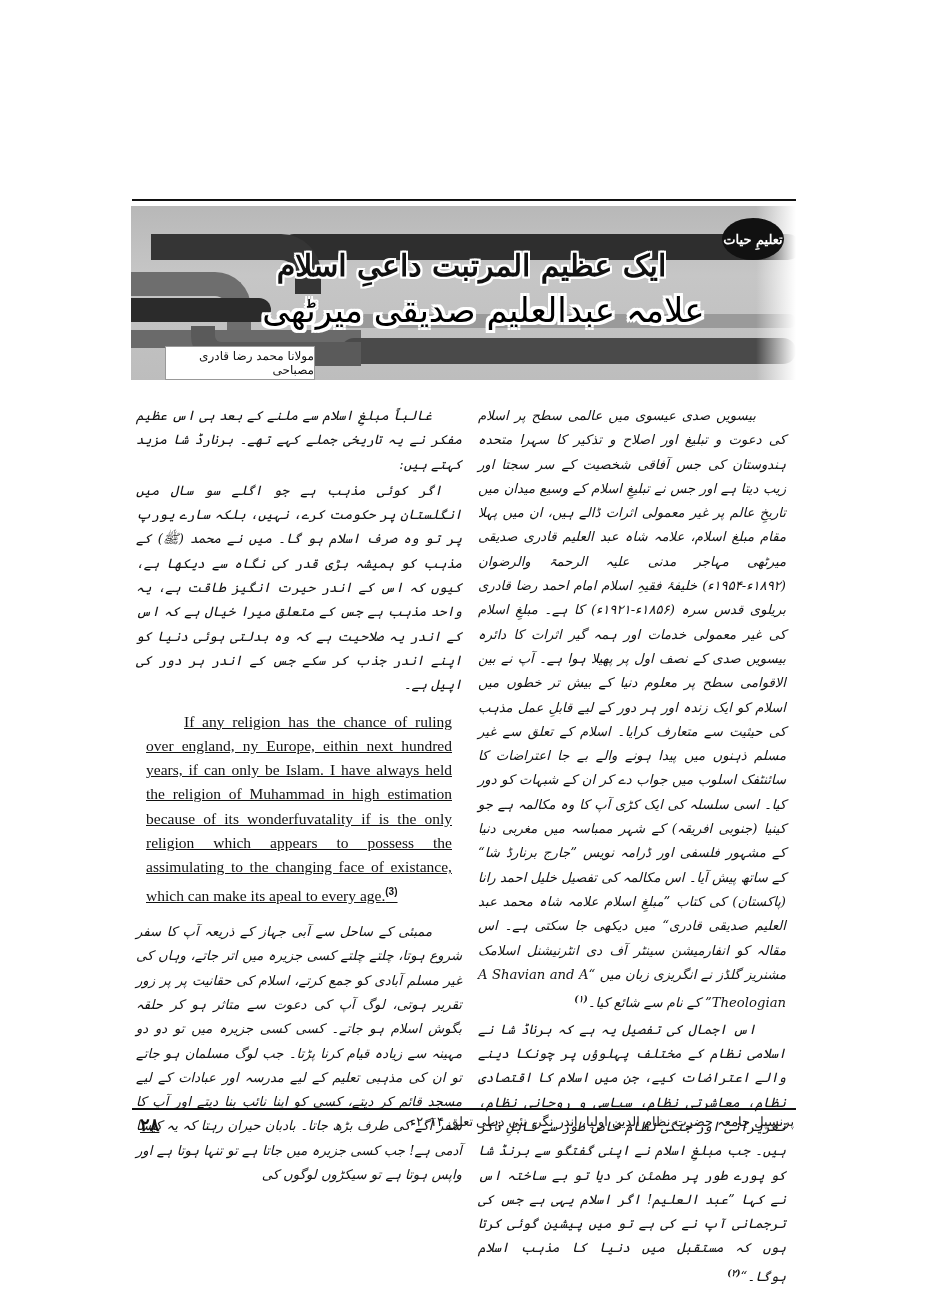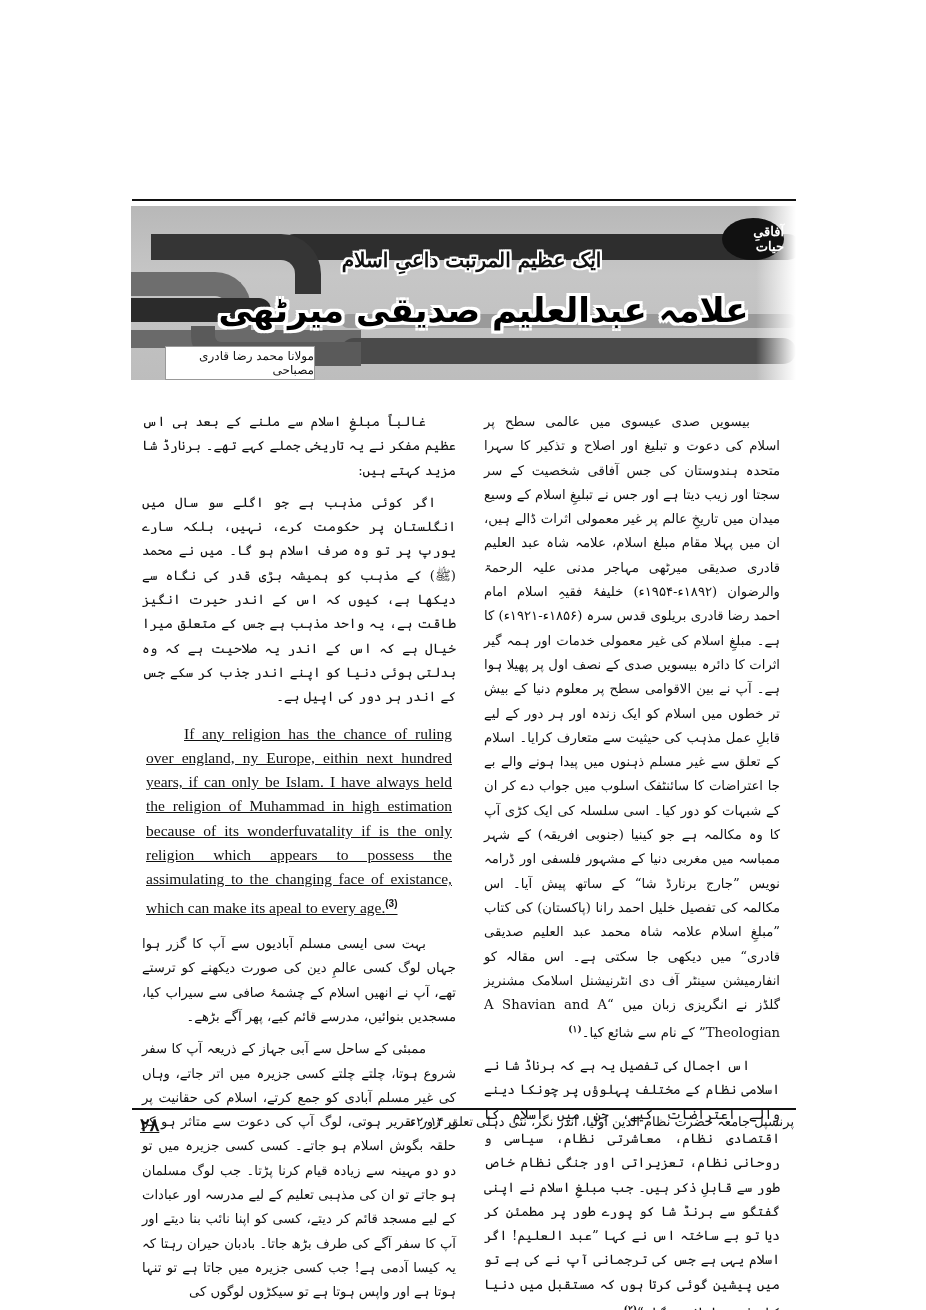--- a/index.html
+++ b/index.html
@@ -111,35 +111,35 @@
     }
     .subtitle {
       position: absolute;
       left: 0;
       right: 0;
       top: 42px;
       text-align: center;
       direction: rtl;
       font-family: "DejaVu Serif", serif;
       font-weight: bold;
-      font-size: 20px;
+      font-size: 30px;
       color: #111;
       text-shadow: 2px 0 0 #fff, -2px 0 0 #fff, 0 2px 0 #fff, 0 -2px 0 #fff, 2px 2px 0 #fff, -2px -2px 0 #fff, 2px -2px 0 #fff, -2px 2px 0 #fff;
       z-index: 3;
       padding-left: 16px;
     }
     .main-title {
       position: absolute;
       left: 0;
       right: 0;
       top: 84px;
       text-align: center;
       direction: rtl;
       font-family: "DejaVu Sans", sans-serif;
-      font-weight: bold;
+      font-weight: normal;
       font-size: 34px;
       color: #000;
       text-shadow: 3px 0 0 #fff, -3px 0 0 #fff, 0 3px 0 #fff, 0 -3px 0 #fff, 3px 3px 0 #fff, -3px -3px 0 #fff, 3px -3px 0 #fff, -3px 3px 0 #fff;
       z-index: 3;
       padding-left: 40px;
     }
     .author-box {
       position: absolute;
       left: 6px;
       top: 140px;
@@ -161,21 +161,21 @@
       position: absolute;
       top: 402px;
       direction: rtl;
       text-align: justify;
       font-family: "DejaVu Serif", serif;
       font-size: 13.2px;
       line-height: 24.3px;
     }
     .col-right { left: 476px; width: 312px; }
     .col-left { left: 134px; width: 330px; }
-    .para { margin: 8px; text-indent: 30px; }
+    .para { margin: 2px; text-indent: 30px; font-style: italic; }
     .para.quote { text-indent: 20px; }
     .english {
       direction: ltr;
       text-align: justify;
       font-family: "Liberation Serif", serif;
       font-size: 15.5px;
       line-height: 24.3px;
       margin: 12px;
       text-indent: 38px;
       text-decoration: underline;
@@ -218,42 +218,41 @@
   <div class="pipe pipe-h1"></div>
   <div class="pipe-curve1"></div>
   <div class="pipe pipe-h3"></div>
   <div class="pipe-curve2"></div>
   <div class="pipe pipe-h2"></div>
   <div class="pipe pipe-h6"></div>
   <div class="pipe pipe-h5"></div>
   <div class="pipe pipe-h4"></div>
   <div class="pipe-curve3"></div>
 
-  <div class="badge">آفاقیِ حیات</div>
+  <div class="badge">تعلیمِ حیات</div>
   <div class="subtitle">ایک عظیم المرتبت داعیِ اسلام</div>
   <div class="main-title">علامہ عبدالعلیم صدیقی میرٹھی</div>
   <div class="author-box">مولانا محمد رضا قادری مصباحی</div>
 </div>
 
 <div class="column col-right">
   <p class="para">
     <span>بیسویں صدی عیسوی میں عالمی سطح پر اسلام کی دعوت و تبلیغ اور اصلاح و تذکیر کا سہرا متحدہ ہندوستان کی جس آفاقی شخصیت کے سر سجتا اور زیب دیتا ہے اور جس نے تبلیغِ اسلام کے وسیع میدان میں تاریخِ عالم پر غیر معمولی اثرات ڈالے ہیں، ان میں پہلا مقام مبلغ اسلام، علامہ شاہ عبد العلیم قادری صدیقی میرٹھی مہاجر مدنی علیہ الرحمۃ والرضوان (۱۸۹۲ء-۱۹۵۴ء) خلیفۂ فقیہِ اسلام امام احمد رضا قادری بریلوی قدس سرہ (۱۸۵۶ء-۱۹۲۱ء) کا ہے۔ مبلغِ اسلام کی غیر معمولی خدمات اور ہمہ گیر اثرات کا دائرہ بیسویں صدی کے نصف اول پر پھیلا ہوا ہے۔ آپ نے بین الاقوامی سطح پر معلوم دنیا کے بیش تر خطوں میں اسلام کو ایک زندہ اور ہر دور کے لیے قابلِ عمل مذہب کی حیثیت سے متعارف کرایا۔ اسلام کے تعلق سے غیر مسلم ذہنوں میں پیدا ہونے والے بے جا اعتراضات کا سائنٹفک اسلوب میں جواب دے کر ان کے شبہات کو دور کیا۔ اسی سلسلہ کی ایک کڑی آپ کا وہ مکالمہ ہے جو کینیا (جنوبی افریقہ) کے شہر ممباسہ میں مغربی دنیا کے مشہور فلسفی اور ڈرامہ نویس ”جارج برنارڈ شا“ کے ساتھ پیش آیا۔ اس مکالمہ کی تفصیل خلیل احمد رانا (پاکستان) کی کتاب ”مبلغِ اسلام علامہ شاہ محمد عبد العلیم صدیقی قادری“ میں دیکھی جا سکتی ہے۔ اس مقالہ کو انفارمیشن سینٹر آف دی انٹرنیشنل اسلامک مشنریز گلڈز نے انگریزی زبان میں “A Shavian and A Theologian” کے نام سے شائع کیا۔</span><span class="fn">(۱)</span>
   </p>
   <p class="para">
     <span>اس اجمال کی تفصیل یہ ہے کہ برناڈ شا نے اسلامی نظام کے مختلف پہلوؤں پر چونکا دینے والے اعتراضات کیے، جن میں اسلام کا اقتصادی نظام، معاشرتی نظام، سیاسی و روحانی نظام، تعزیراتی اور جنگی نظام خاص طور سے قابلِ ذکر ہیں۔ جب مبلغِ اسلام نے اپنی گفتگو سے برنڈ شا کو پورے طور پر مطمئن کر دیا تو بے ساختہ اس نے کہا ”عبد العلیم! اگر اسلام یہی ہے جس کی ترجمانی آپ نے کی ہے تو میں پیشین گوئی کرتا ہوں کہ مستقبل میں دنیا کا مذہب اسلام ہوگا۔“</span><span class="fn">(۲)</span>
   </p>
 </div>
 
 <div class="column col-left">
   <p class="para">غالباً مبلغِ اسلام سے ملنے کے بعد ہی اس عظیم مفکر نے یہ تاریخی جملے کہے تھے۔ برنارڈ شا مزید کہتے ہیں:</p>
   <p class="para quote">اگر کوئی مذہب ہے جو اگلے سو سال میں انگلستان پر حکومت کرے، نہیں، بلکہ سارے یورپ پر تو وہ صرف اسلام ہو گا۔ میں نے محمد (ﷺ) کے مذہب کو ہمیشہ بڑی قدر کی نگاہ سے دیکھا ہے، کیوں کہ اس کے اندر حیرت انگیز طاقت ہے، یہ واحد مذہب ہے جس کے متعلق میرا خیال ہے کہ اس کے اندر یہ صلاحیت ہے کہ وہ بدلتی ہوئی دنیا کو اپنے اندر جذب کر سکے جس کے اندر ہر دور کی اپیل ہے۔</p>
   <p class="english">
     <span>If any religion has the chance of ruling over england, ny Europe, eithin next hundred years, if can only be Islam. I have always held the religion of Muhammad in high estimation because of its wonderfuvatality if is the only religion which appears to possess the assimulating to the changing face of existance, which can make its apeal to every age.</span><sup>(3)</sup>
   </p>
-  <p class="para">بہت سی ایسی مسلم آبادیوں سے آپ کا گزر ہوا جہاں لوگ کسی عالمِ دین کی صورت دیکھنے کو ترستے تھے، آپ نے انھیں اسلام کے چشمۂ صافی سے سیراب کیا، مسجدیں بنوائیں، مدرسے قائم کیے، پھر آگے بڑھے۔</p>
   <p class="para">ممبئی کے ساحل سے آبی جہاز کے ذریعہ آپ کا سفر شروع ہوتا، چلتے چلتے کسی جزیرہ میں اتر جاتے، وہاں کی غیر مسلم آبادی کو جمع کرتے، اسلام کی حقانیت پر پر زور تقریر ہوتی، لوگ آپ کی دعوت سے متاثر ہو کر حلقہ بگوش اسلام ہو جاتے۔ کسی کسی جزیرہ میں تو دو دو مہینہ سے زیادہ قیام کرنا پڑتا۔ جب لوگ مسلمان ہو جاتے تو ان کی مذہبی تعلیم کے لیے مدرسہ اور عبادات کے لیے مسجد قائم کر دیتے، کسی کو اپنا نائب بنا دیتے اور آپ کا سفر آگے کی طرف بڑھ جاتا۔ بادبان حیران رہتا کہ یہ کیسا آدمی ہے! جب کسی جزیرہ میں جاتا ہے تو تنہا ہوتا ہے اور واپس ہوتا ہے تو سیکڑوں لوگوں کی</p>
 </div>
 
 <div class="bottom-rule"></div>
 
 <div class="footer footer-left">۲۸</div>
 <div class="footer footer-mid">تعلق ۲۰۱۴ء</div>
 <div class="footer footer-right">پرنسپل جامعہ حضرت نظام الدین اولیا، اندر نگر، نئی دہلی</div>
 
 </body></html>

